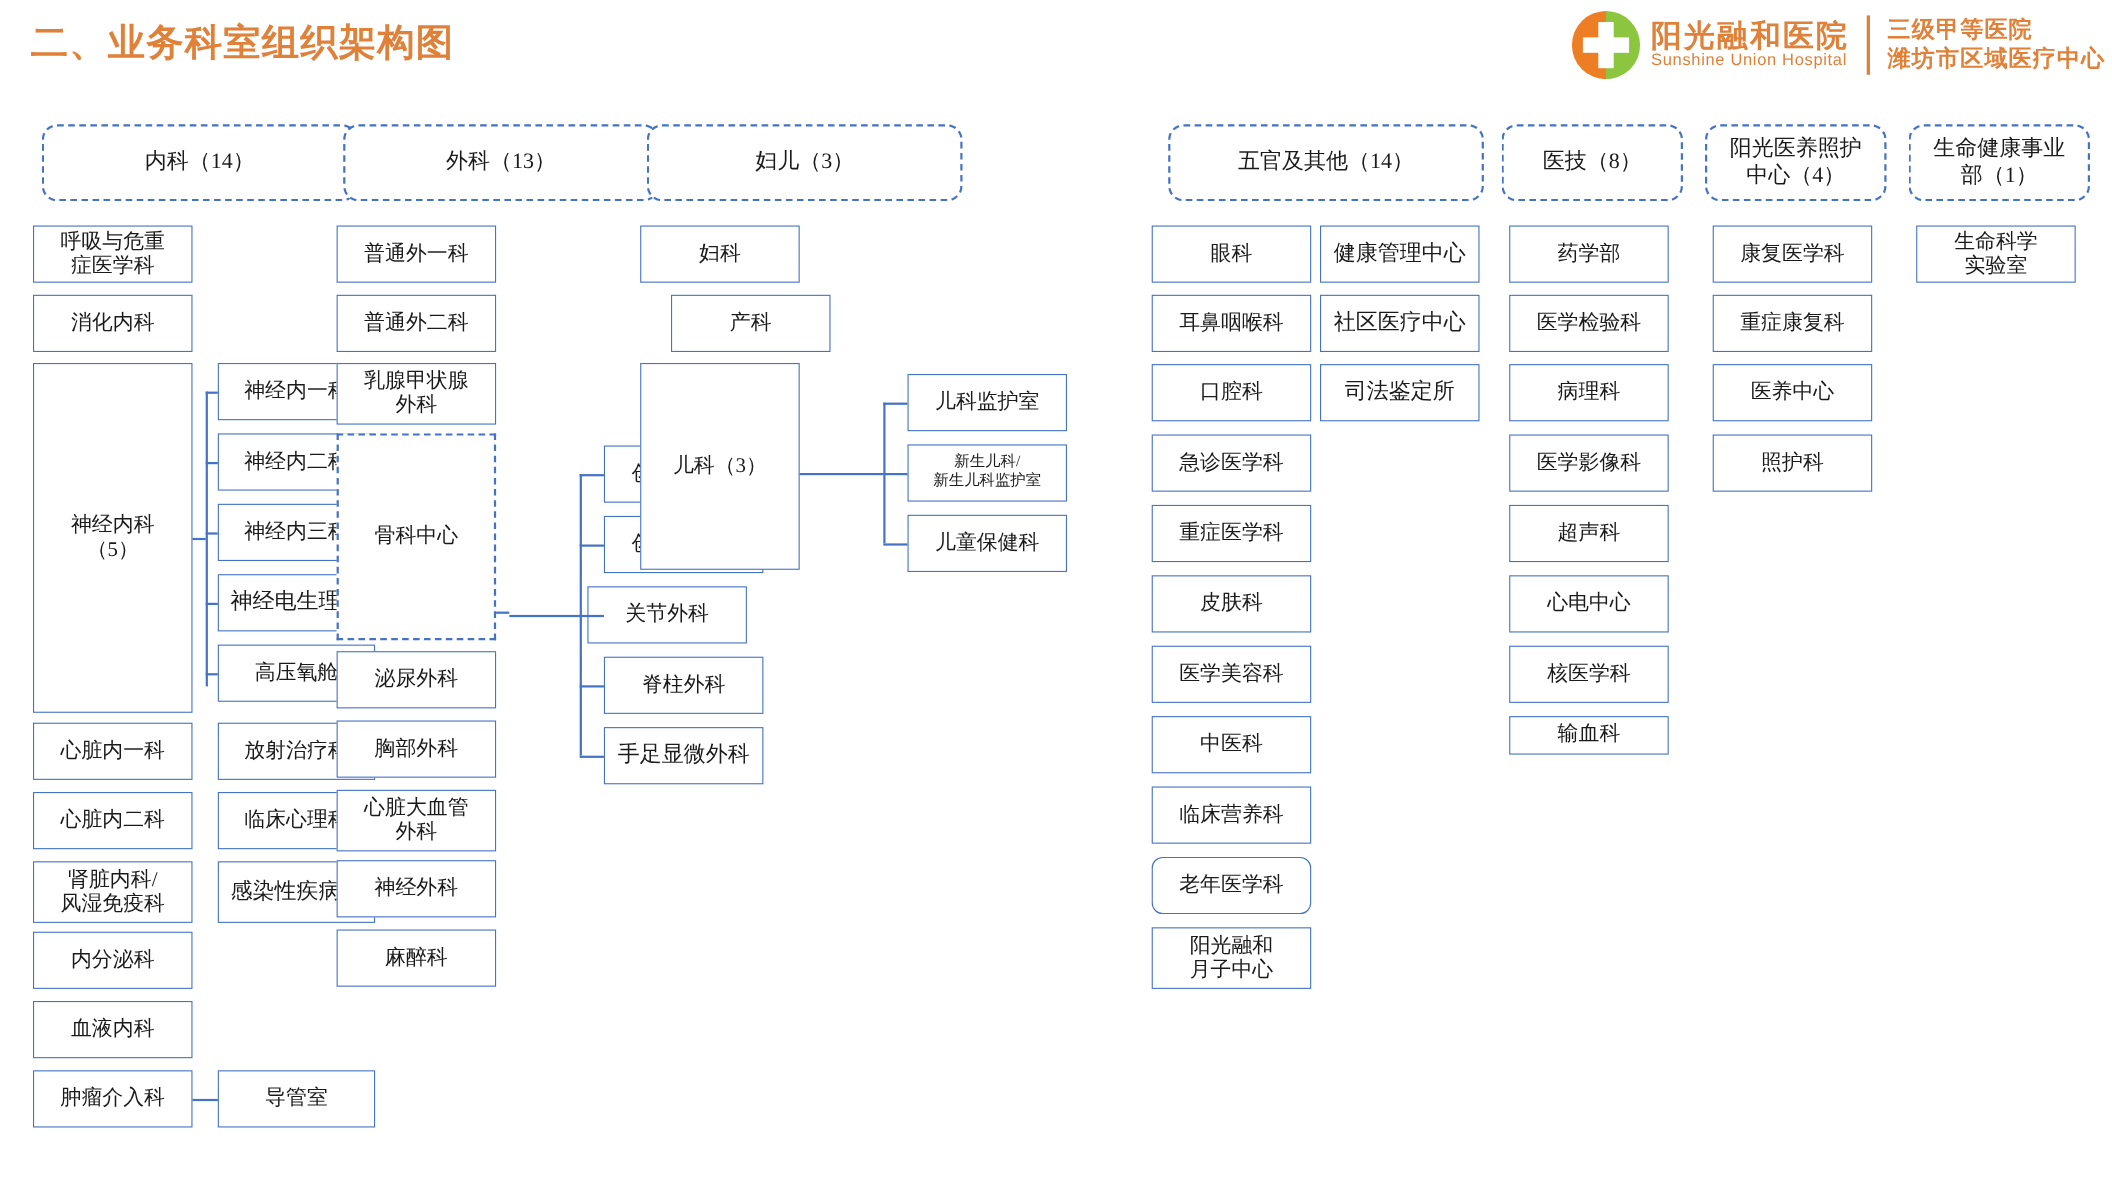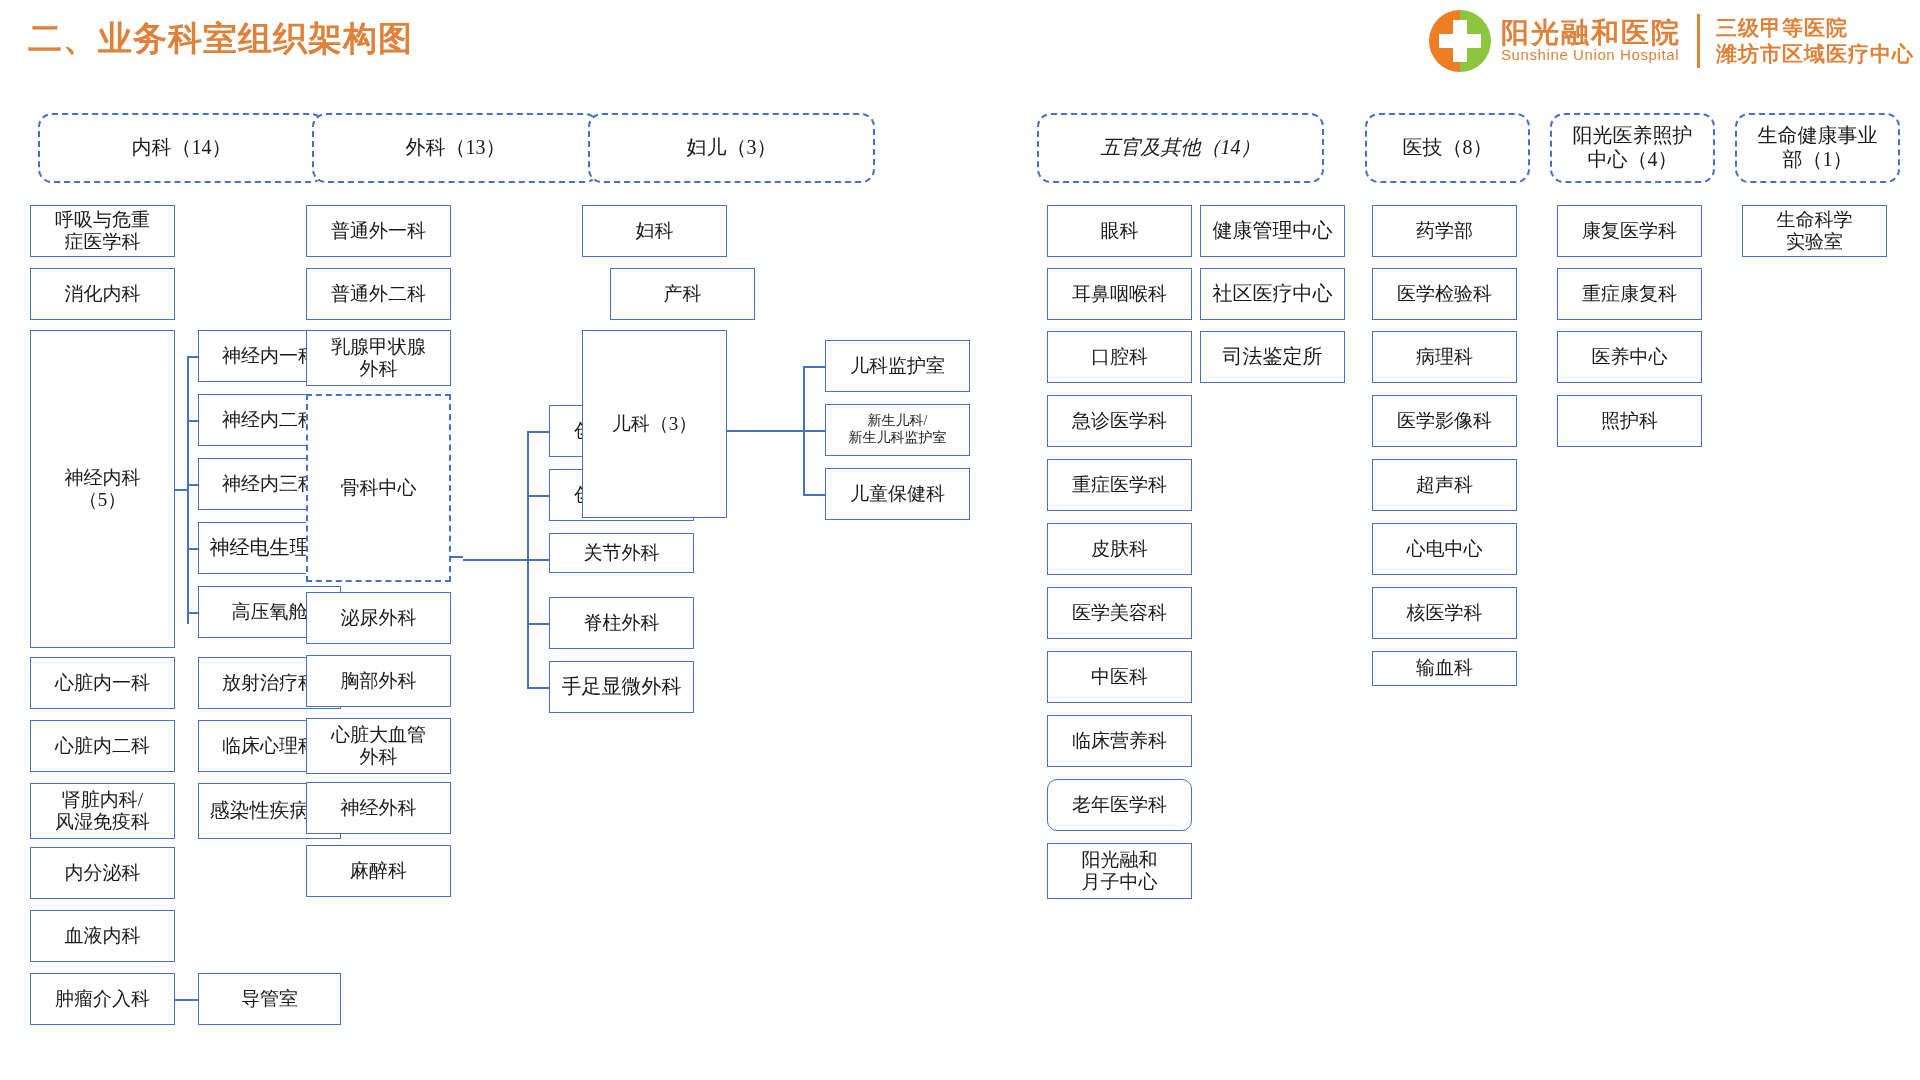--- a/index.html
+++ b/index.html
@@ -144,21 +144,21 @@
   <div class="box dashed" style="left:306px;top:394px;width:145px;height:188px;">骨科中心</div>
   <div class="box" style="left:306px;top:592px;width:145px;height:52px;">泌尿外科</div>
   <div class="box" style="left:306px;top:655px;width:145px;height:52px;">胸部外科</div>
   <div class="box" style="left:306px;top:718px;width:145px;height:56px;white-space:pre-line;">心脏大血管
 外科</div>
   <div class="box" style="left:306px;top:782px;width:145px;height:52px;">神经外科</div>
   <div class="box" style="left:306px;top:845px;width:145px;height:52px;">麻醉科</div>
 
   <div class="box" style="left:549px;top:405px;width:145px;height:52px;">创伤外一科</div>
   <div class="box" style="left:549px;top:469px;width:145px;height:52px;">创伤外二科</div>
-  <div class="box" style="left:549px;top:533px;width:145px;height:40px;font-family:Liberation Serif, serif;">关节外科</div>
+  <div class="box" style="left:534px;top:533px;width:145px;height:52px;font-family:Liberation Serif, serif;">关节外科</div>
   <div class="box" style="left:549px;top:597px;width:145px;height:52px;">脊柱外科</div>
   <div class="box sm" style="left:549px;top:661px;width:145px;height:52px;">手足显微外科</div>
 
   <div class="ln lnh" style="left:451px;top:556px;width:12px;"></div>
   <div class="ln lnv" style="left:527px;top:431px;height:256px;"></div>
   <div class="ln lnh" style="left:527px;top:431px;width:22px;"></div>
   <div class="ln lnh" style="left:527px;top:495px;width:22px;"></div>
   <div class="ln lnh" style="left:463px;top:559px;width:86px;"></div>
   <div class="ln lnh" style="left:527px;top:623px;width:22px;"></div>
   <div class="ln lnh" style="left:527px;top:687px;width:22px;"></div>
@@ -173,21 +173,21 @@
   <div class="box xs" style="left:825px;top:404px;width:145px;height:52px;white-space:pre-line;">新生儿科/
 新生儿科监护室</div>
   <div class="box" style="left:825px;top:468px;width:145px;height:52px;">儿童保健科</div>
 
   <div class="ln lnv" style="left:803px;top:366px;height:128px;"></div>
   <div class="ln lnh" style="left:803px;top:366px;width:22px;"></div>
   <div class="ln lnh" style="left:803px;top:430px;width:22px;"></div>
   <div class="ln lnh" style="left:803px;top:494px;width:22px;"></div>
   <div class="ln lnh" style="left:727px;top:430px;width:76px;"></div>
 
-  <div class="box head" style="left:1037px;top:113px;width:287px;height:70px;font-style:italic;">五官及其他（14）</div>
+  <div class="box head" style="left:1062px;top:113px;width:287px;height:70px;">五官及其他（14）</div>
 
   <div class="box" style="left:1047px;top:205px;width:145px;height:52px;">眼科</div>
   <div class="box" style="left:1047px;top:268px;width:145px;height:52px;">耳鼻咽喉科</div>
   <div class="box" style="left:1047px;top:331px;width:145px;height:52px;">口腔科</div>
   <div class="box" style="left:1047px;top:395px;width:145px;height:52px;">急诊医学科</div>
   <div class="box" style="left:1047px;top:459px;width:145px;height:52px;">重症医学科</div>
   <div class="box" style="left:1047px;top:523px;width:145px;height:52px;">皮肤科</div>
   <div class="box" style="left:1047px;top:587px;width:145px;height:52px;">医学美容科</div>
   <div class="box" style="left:1047px;top:651px;width:145px;height:52px;">中医科</div>
   <div class="box" style="left:1047px;top:715px;width:145px;height:52px;">临床营养科</div>

